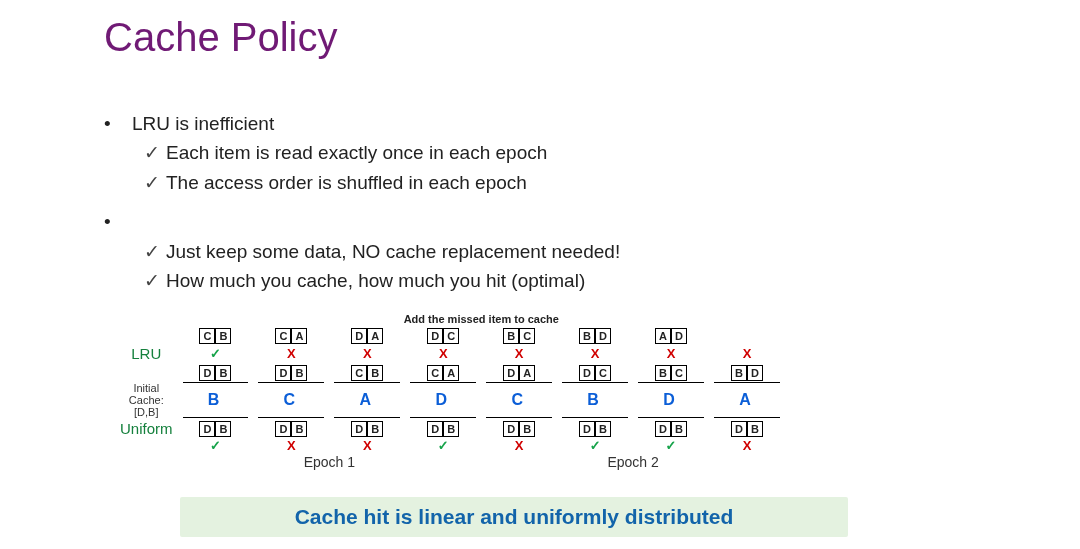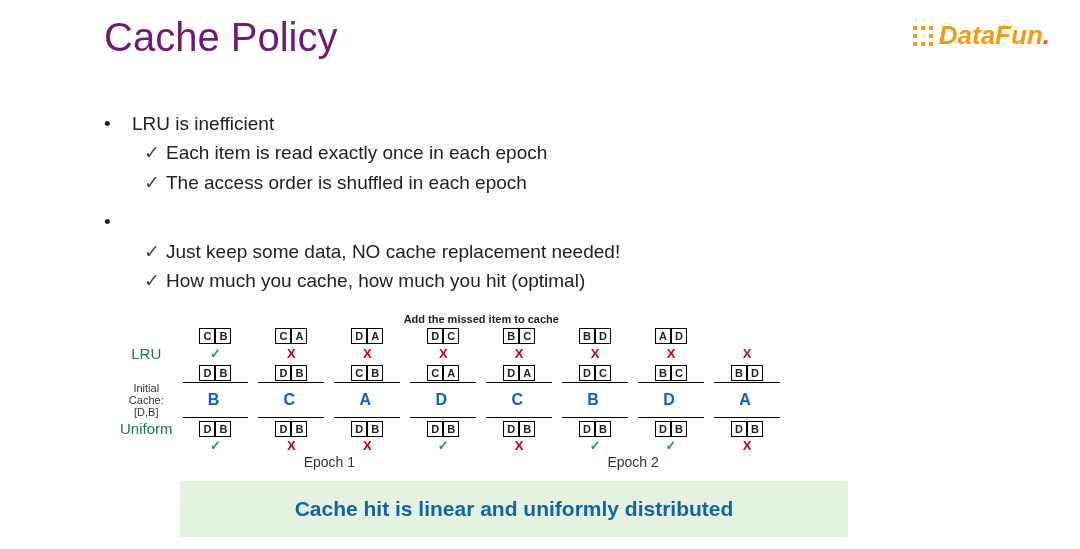--- a/index.html
+++ b/index.html
@@ -19,37 +19,30 @@
   .fig-caption{font-size:11px;font-weight:700;text-align:center;width:100%;}
   .rowlbl{font-size:15px;color:#15803d;text-align:right}
   .initcache{font-size:11px;color:#333}
   .seq{font-size:16px;letter-spacing:4px;color:#0b5ed7;font-weight:700}
   .pair{display:inline-flex;font-size:11px;font-weight:700;letter-spacing:0}
   .pair span{border:1px solid #000;padding:0 2px;min-width:10px;text-align:center;background:#fff;line-height:14px}
   .mark{font-size:13px;font-weight:900}
   .ok{color:#16a34a}
   .no{color:#d00000}
   .epoch{font-size:14px;color:#333}
-  .callout{position:absolute;left:180px;bottom:12px;width:640px;padding:16px 14px;background:#e4f2e0;color:#1264aa;font-weight:700;font-size:21px;text-align:center;border-radius:2px}
+  .callout{position:absolute;left:180px;bottom:12px;width:640px;padding:8px 14px;background:#e4f2e0;color:#1264aa;font-weight:700;font-size:21px;text-align:center;border-radius:2px}
   table.diagram{border-collapse:separate;border-spacing:10px 1px}
   table.diagram td{text-align:center;vertical-align:middle;padding:0}
   .midrule td.cell{border-top:1px solid #000;border-bottom:1px solid #000;padding-top:1px;padding-bottom:1px}
 </style>
 </head>
 <body>
 
 <div class="slide">
 
-  <div class="logo">
-    <span class="dots">
-      <span style="left:2px;top:0"></span><span style="left:10px;top:0"></span><span style="left:18px;top:0"></span>
-      <span style="left:2px;top:8px"></span><span style="left:18px;top:8px"></span>
-      <span style="left:2px;top:16px"></span><span style="left:10px;top:16px"></span><span style="left:18px;top:16px"></span>
-    </span><span class="belly">DataFun</span><span class="period">.</span>
-  </div>
 
   <div class="title">Cache Policy</div>
 
   <div class="body">
     <div class="lvl1">
       <span class="dot">•</span>
       <span>LRU is inefficient</span>
     </div>
     <div class="lvl2">
       <span class="chk">✓</span>

